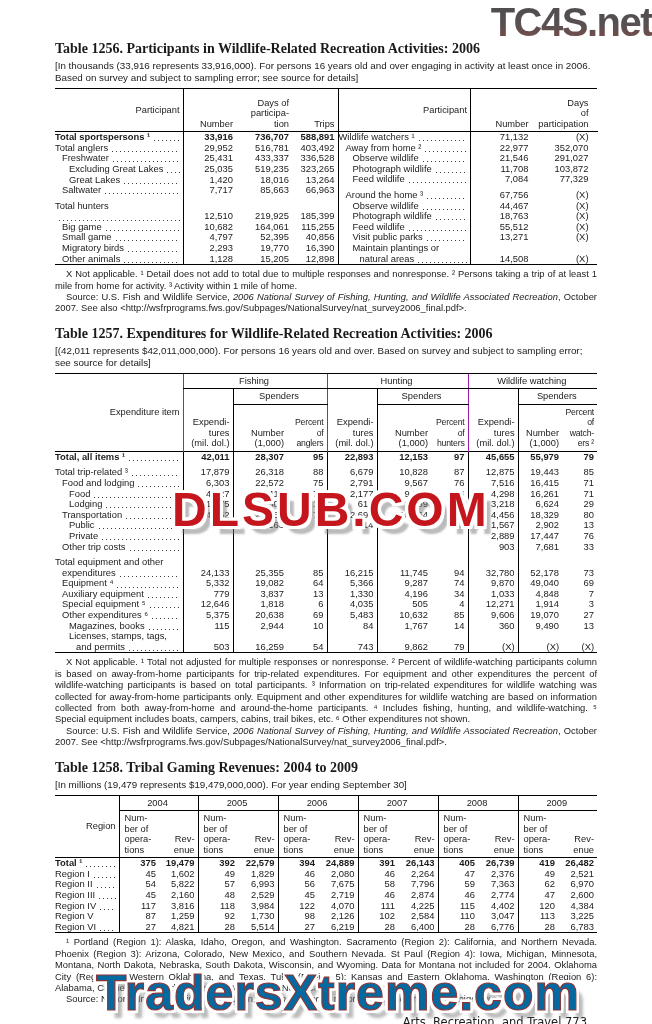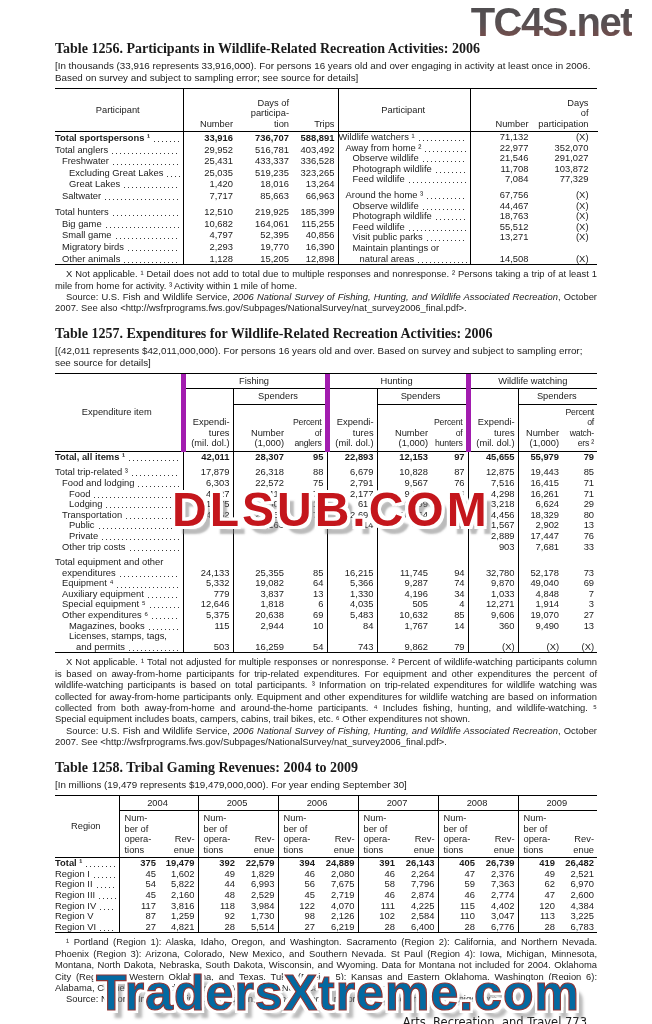--- a/index.html
+++ b/index.html
@@ -14,21 +14,21 @@
   .sect{margin-top:0;}
   .sect + .sect{margin-top:11px;}
   .note{font-size:9.8px;line-height:12px;margin:0 0 4px 0;}
 
   .tblbox{border-top:1.5px solid #000;border-bottom:1.5px solid #000;}
   .flexbox{display:flex;}
   table{border-collapse:collapse;table-layout:fixed;}
   thead{border-bottom:1px solid #000;}
   th{font-weight:normal;font-size:9.3px;line-height:10.5px;vertical-align:bottom;
      text-align:right;white-space:pre-line;padding:2px 3px 2px 1px;}
-  th.ph,th.ih,th.rh{vertical-align:middle;text-align:center;}
+  th.ph,th.ih,th.rh{vertical-align:middle;text-align:right;}
   th.grp,th.spend,th.yr{text-align:center;vertical-align:middle;border-bottom:1px solid #000;}
   th.lft{text-align:left;padding-left:5px;}
   td{font-size:9.4px;line-height:10.6px;vertical-align:bottom;padding:0;}
   td.num{text-align:right;padding-right:3px;white-space:nowrap;}
   tr.bold td{font-weight:bold;}
   tr.sp td{height:5px;}
   .lbl{display:flex;}
   .txt{white-space:nowrap;}
   .leader{flex:1 1 auto;height:9px;margin:0 3px 1px 4px;
     background-image:repeating-linear-gradient(to right,#3a3a3a 0,#3a3a3a 1px,transparent 1px,transparent 4px);
@@ -38,39 +38,39 @@
   .t1256L{width:283px;border-right:1px solid #000;}
   .t1256R{width:259px;}
   .t1256L thead th,.t1256R thead th{height:38px;}
   .t1256L .lblcell,.t1256L .ph{border-right:1px solid #000;}
   .t1256R .lblcell,.t1256R .ph{border-right:1px solid #000;}
   .t1256R td.c1{padding-right:9px;}
   .t1256R th.dh{padding-right:9px;}
 
   
   .t1257{width:542px;}
-  .t1257 .gb{border-left:5px solid #a21caf;}
+  .t1257 .gb{border-left:1px solid #a21caf;}
   .t1257 .sb{border-left:1px solid #000;}
   .t1257 td.c0,.t1257 td.c1,.t1257 td.c3,.t1257 td.c4,.t1257 td.c6,.t1257 td.c7{border-left:1px solid #000;}
   .t1257 th.pct{font-size:8.7px;letter-spacing:-0.2px;}
 
   
   .t1258{width:542px;}
   .t1258 .gb{border-left:1px solid #000;}
   .t1258 td.c0,.t1258 td.c2,.t1258 td.c4,.t1258 td.c6,.t1258 td.c8,.t1258 td.c10{border-left:1px solid #000;}
 
   .fn{font-size:9.4px;line-height:11.4px;text-align:justify;margin:3px 0 0 0;text-indent:11px;}
   .src{font-size:9.4px;line-height:11.4px;text-align:justify;margin:0;text-indent:11px;}
   .it{font-style:italic;}
 
   .footer1{font-family:"DejaVu Sans",sans-serif;font-size:11.5px;text-align:right;margin-top:10px;padding-right:10px;}
 
   
   .wm{position:absolute;font-weight:bold;font-family:"Liberation Sans",sans-serif;white-space:nowrap;z-index:50;}
-  .wm-tc4s{top:0px;right:20px;font-size:40px;letter-spacing:-1.5px;color:#5c4a48;}
+  .wm-tc4s{top:0px;right:0;font-size:40px;letter-spacing:-1.5px;color:#5c4a48;}
   @supports ((-webkit-background-clip: text) or (background-clip: text)){
     .wm-tc4s{background:linear-gradient(180deg,#4d4d4f 5%,#595052 55%,#804b48 95%);
       -webkit-background-clip:text;background-clip:text;color:transparent;}
   }
   .wm-dlsub{left:172px;top:482px;font-size:48px;letter-spacing:3px;color:#c4161c;
     text-shadow:-3px -3px 0 #fff,0 -3px 0 #fff,3px -3px 0 #fff,-3px 0 0 #fff,3px 0 0 #fff,
                 -3px 3px 0 #fff,0 3px 0 #fff,3px 3px 0 #fff,7px 8px 2px rgba(120,120,120,0.5);}
   .wm-traders{left:96px;top:964px;font-size:50px;letter-spacing:1px;color:#0369a1;
     -webkit-text-stroke:1.2px #8e3434;
     text-shadow:-3px -3px 0 #fff,0 -3px 0 #fff,3px -3px 0 #fff,-3px 0 0 #fff,3px 0 0 #fff,
@@ -170,21 +170,21 @@
               <td class="num c2">66,963</td>
             </tr>
             <tr class="sp">
               <td class="lblcell"></td>
               <td class="num c0"></td>
               <td class="num c1"></td>
               <td class="num c2"></td>
             </tr>
             <tr>
               <td class="lblcell">
-                <div class="lbl" style="padding-left: 0px;">
+                <div class="lbl" style="padding-left: 0px; flex-direction: column;">
                   <span class="txt">Total hunters</span>
                   <span class="leader"></span>
                 </div>
               </td>
               <td class="num c0">12,510</td>
               <td class="num c1">219,925</td>
               <td class="num c2">185,399</td>
             </tr>
             <tr>
               <td class="lblcell">
@@ -849,21 +849,21 @@
             </tr>
             <tr>
               <td class="lblcell">
                 <div class="lbl" style="padding-left: 0px;">
                   <span class="txt">Region II</span>
                   <span class="leader"></span>
                 </div>
               </td>
               <td class="num c0">54</td>
               <td class="num c1">5,822</td>
-              <td class="num c2">44</td>
+              <td class="num c2">57</td>
               <td class="num c3">6,993</td>
               <td class="num c4">56</td>
               <td class="num c5">7,675</td>
               <td class="num c6">58</td>
               <td class="num c7">7,796</td>
               <td class="num c8">59</td>
               <td class="num c9">7,363</td>
               <td class="num c10">62</td>
               <td class="num c11">6,970</td>
             </tr>

